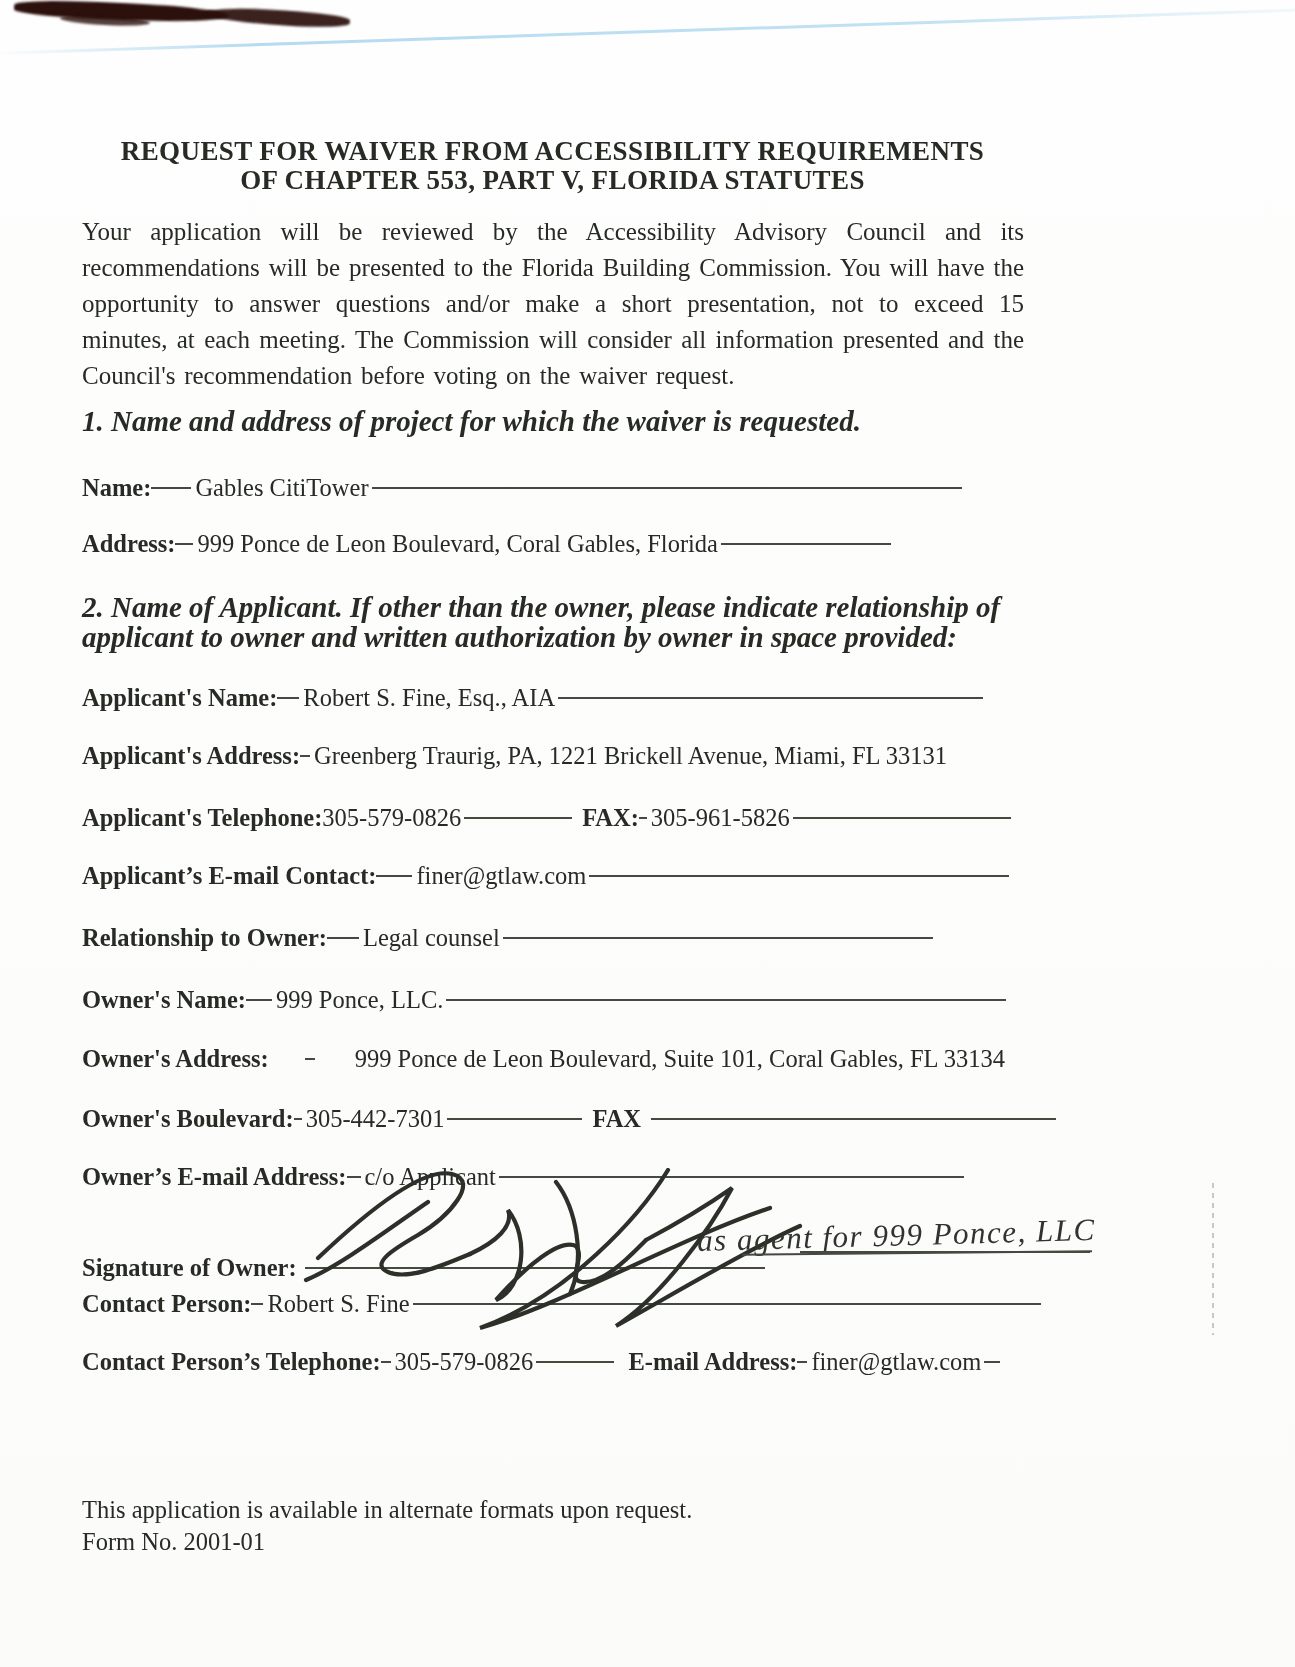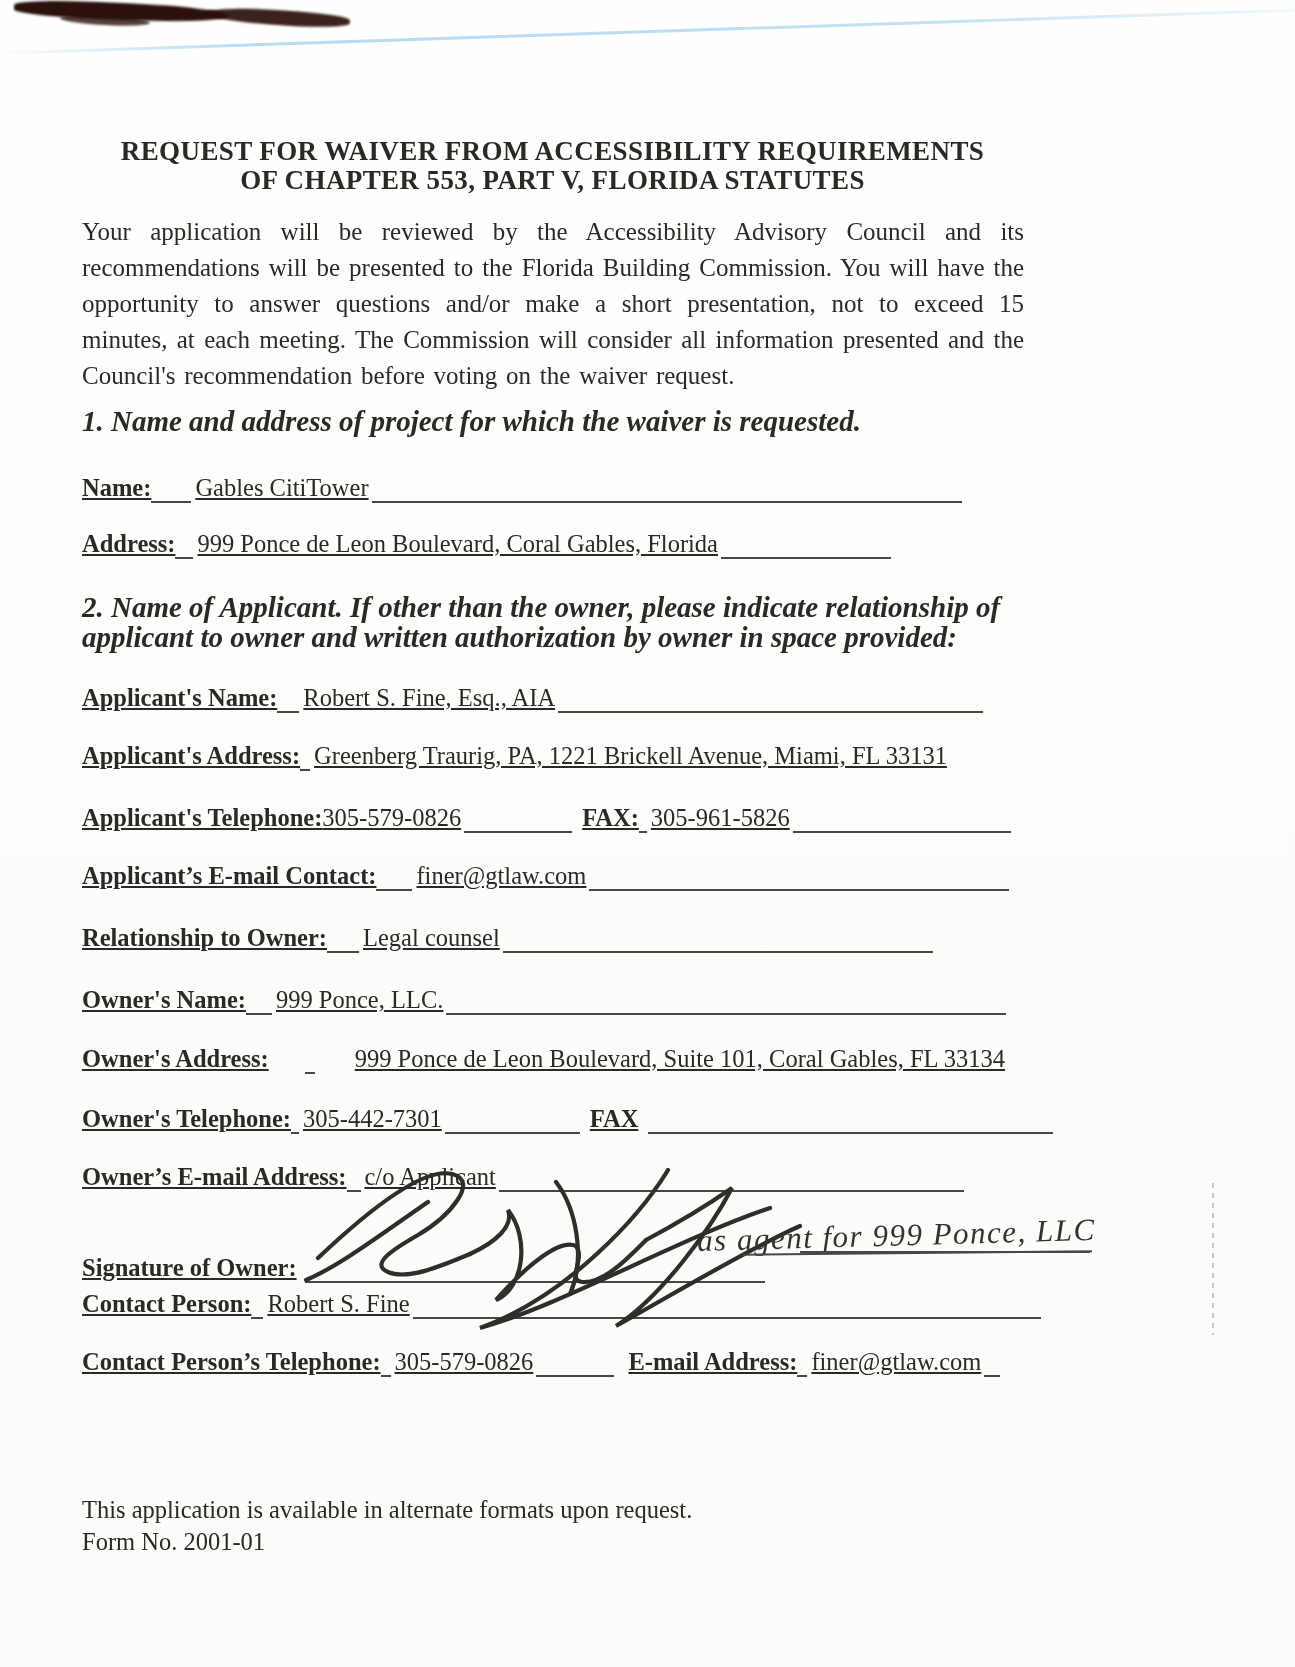--- a/index.html
+++ b/index.html
@@ -22,22 +22,22 @@
     background:repeating-linear-gradient(180deg,#9aa09a 0 5px,transparent 5px 10px);
   }
   
   .title{position:absolute;left:80px;width:945px;text-align:center;font-weight:bold;
     font-size:27px;letter-spacing:.4px;white-space:nowrap;}
   .intro{position:absolute;left:82px;top:214px;width:942px;font-size:25px;line-height:36px;
     text-align:justify;text-align-last:left;word-spacing:2.5px;}
   .sec-head{position:absolute;left:82px;font-size:29px;line-height:30px;font-weight:bold;font-style:italic;}
   .footer-line{position:absolute;left:82px;font-size:24.5px;}
   
-  .row{position:absolute;left:82px;height:31px;display:flex;align-items:flex-end;
-    font-size:24.5px;white-space:nowrap;text-decoration:underline;}
+  .row{position:absolute;left:82px;height:31px;display:flex;align-items:center;
+    font-size:24.5px;white-space:nowrap;}
   .row .lbl{font-weight:bold;line-height:30px;}
   .row .val{line-height:30px;padding:0 3px 0 4px;}
   .blank{display:inline-block;border-bottom:2px solid #454a40;}
   .seg{border-bottom:2px solid #454a40;}
   .gap{width:10px;}
   
   .sig-svg{position:absolute;left:300px;top:1168px;width:520px;height:172px;}
   .hand-note{
     position:absolute;left:697px;top:1216px;width:505px;font-size:31px;
     font-style:italic;letter-spacing:1.5px;transform:rotate(-1.6deg);
@@ -125,21 +125,21 @@
     <span class="seg" style="width:560px;"></span>
   </div>
 
   <div class="row" style="top:1043px;gap:36px;">
     <span class="lbl">Owner's Address:</span>
     <span class="blank" style="width:10px;"></span>
     <span class="val">999 Ponce de Leon Boulevard, Suite 101, Coral Gables, FL 33134</span>
   </div>
 
   <div class="row" style="top:1103px;">
-    <span class="lbl">Owner's Telephone:</span>
+    <span class="lbl">Owner's Boulevard:</span>
     <span class="blank" style="width:8px;"></span>
     <span class="val">305-442-7301</span>
     <span class="seg" style="width:135px;"></span>
     <span class="gap"></span>
     <span class="lbl">FAX</span>
     <span class="gap"></span>
     <span class="seg" style="width:405px;"></span>
   </div>
 
   <div class="row" style="top:1161px;">

